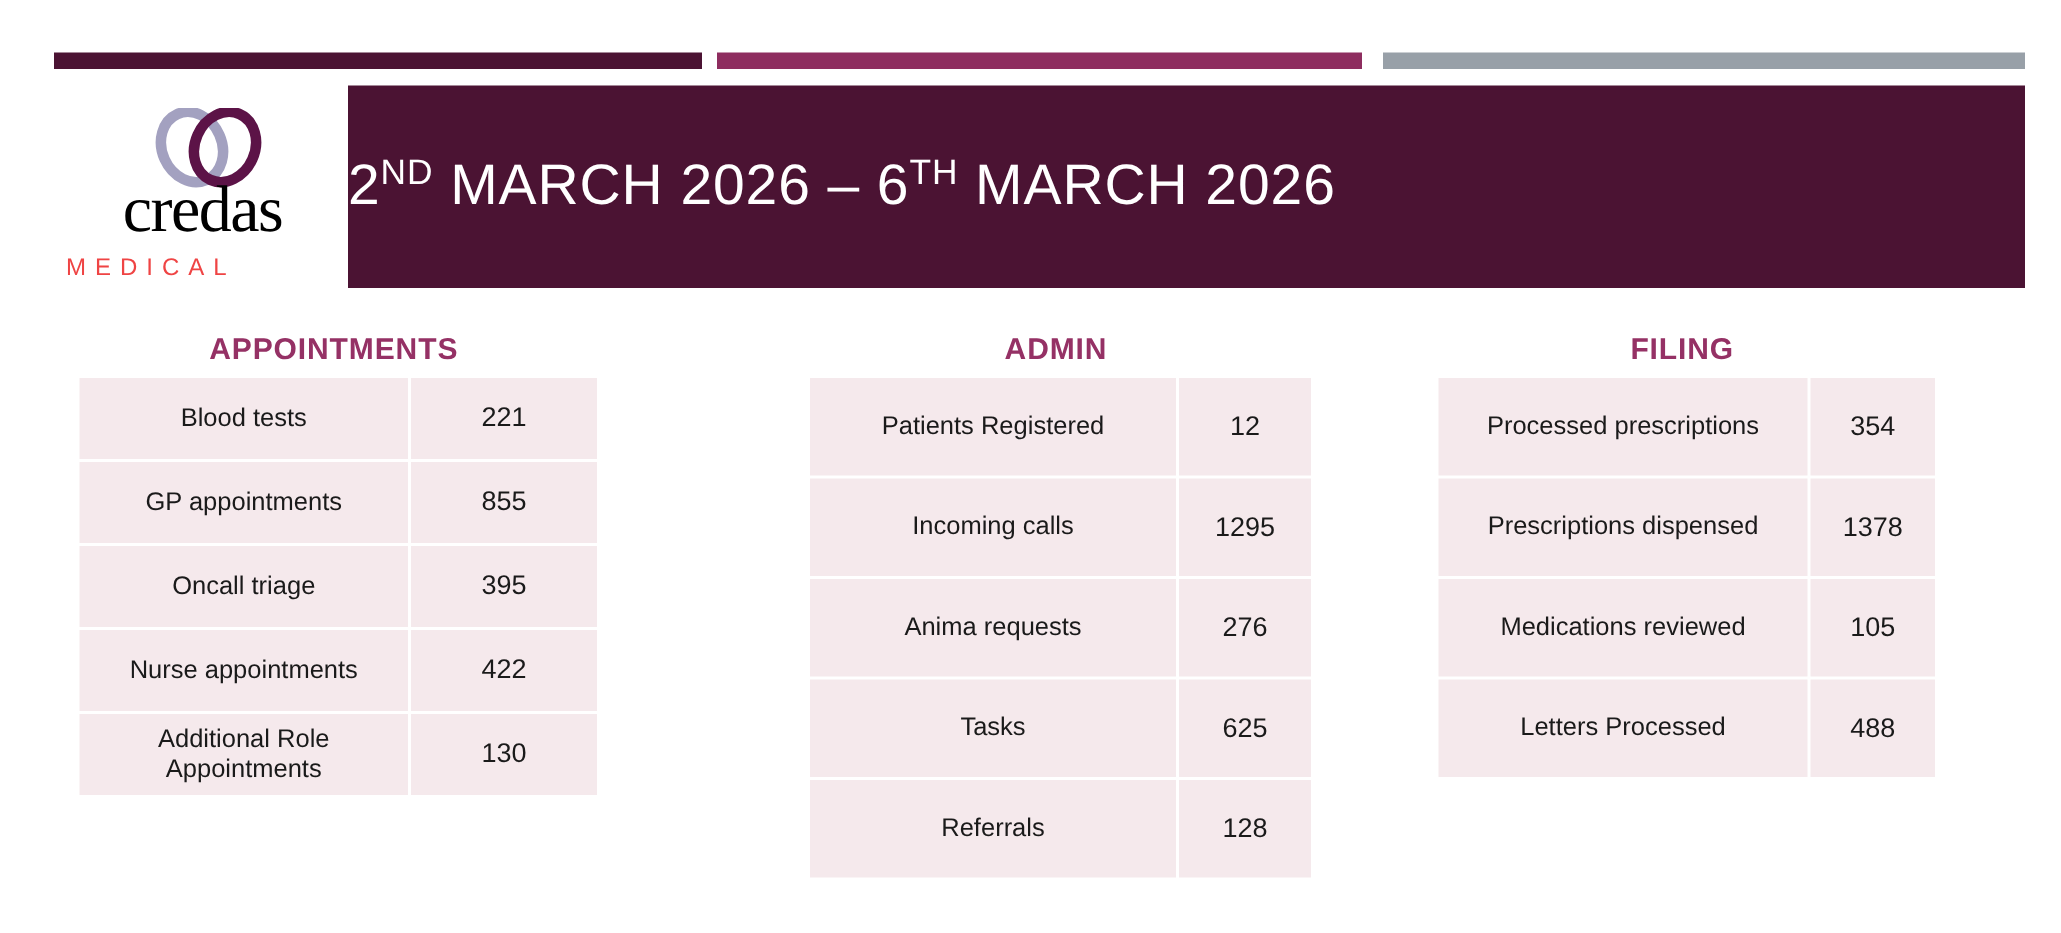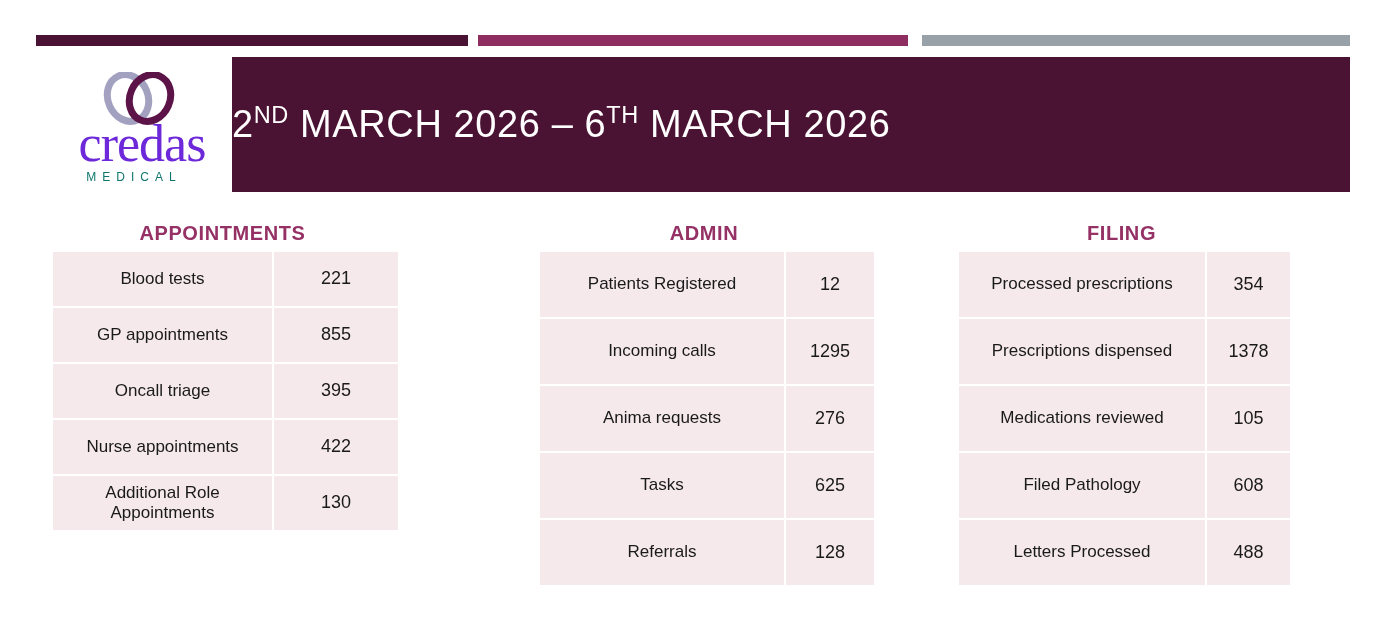--- a/index.html
+++ b/index.html
@@ -61,39 +61,39 @@
   }
   .logo-mark {
     position: absolute;
     left: 48px;
     top: 0px;
     width: 96px;
     height: 56px;
   }
   .logo-word {
     position: absolute;
-    left: 8px;
+    left: 1px;
     top: 46px;
     width: 180px;
     text-align: center;
     font-family: "Liberation Serif", serif;
-    font-size: 52px;
-    color: #6d28d9;
+    font-size: 44px;
+    color: #000000;
     letter-spacing: -1px;
     line-height: 1;
   }
   .logo-sub {
     position: absolute;
     left: 0;
     top: 98px;
     width: 180px;
-    text-align: center;
+    text-align: left;
     font-family: "Liberation Sans", sans-serif;
-    font-size: 12px;
-    color: #0f766e;
+    font-size: 16px;
+    color: #ef4444;
     letter-spacing: 6px;
     font-weight: 400;
   }
 
   
   .panel {
     position: absolute;
     top: 222px;
   }
   .panel-heading {
@@ -242,22 +242,18 @@
       </tr>
       <tr>
         <td>Prescriptions dispensed</td>
         <td class="num">1378</td>
       </tr>
       <tr>
         <td>Medications reviewed</td>
         <td class="num">105</td>
       </tr>
       <tr>
-        <td>Filed Pathology</td>
-        <td class="num">608</td>
-      </tr>
-      <tr>
         <td>Letters Processed</td>
         <td class="num">488</td>
       </tr>
     </tbody>
   </table>
 </div>
 
 </body></html>

